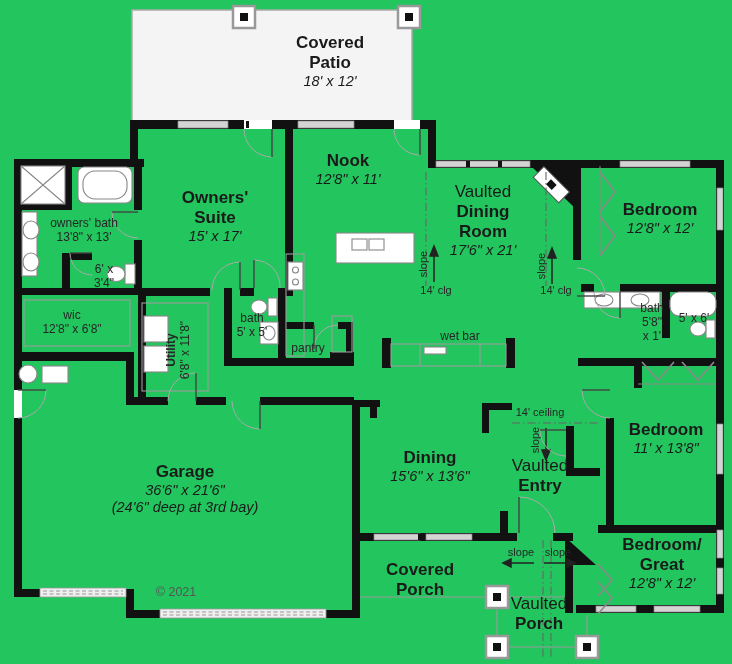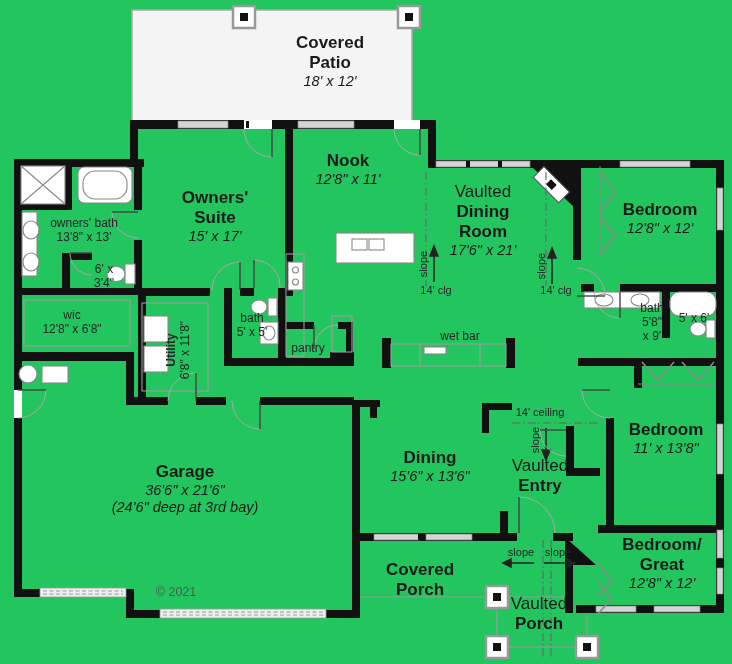--- a/index.html
+++ b/index.html
@@ -371,21 +371,21 @@
 <div class="lbl tiny" style="left:521px;top:546px;">
   <span class="r">slope</span>
 </div>
 <div class="lbl tiny" style="left:558px;top:546px;">
   <span class="r">slope</span>
 </div>
 
 <div class="lbl small" style="left:652px;top:301px;">
   <span class="r">bath</span>
   <span class="r">5'8"</span>
-  <span class="r">x 9'</span>
+  <span class="r">x 1'</span>
 </div>
 <div class="lbl small" style="left:694px;top:311px;">
   <span class="r">5' x 6'</span>
 </div>
 
 <div class="lbl big" style="left:666px;top:420px;">
   <span class="b">Bedroom</span>
   <span class="r dims">11' x 13'8"</span>
 </div>
 

